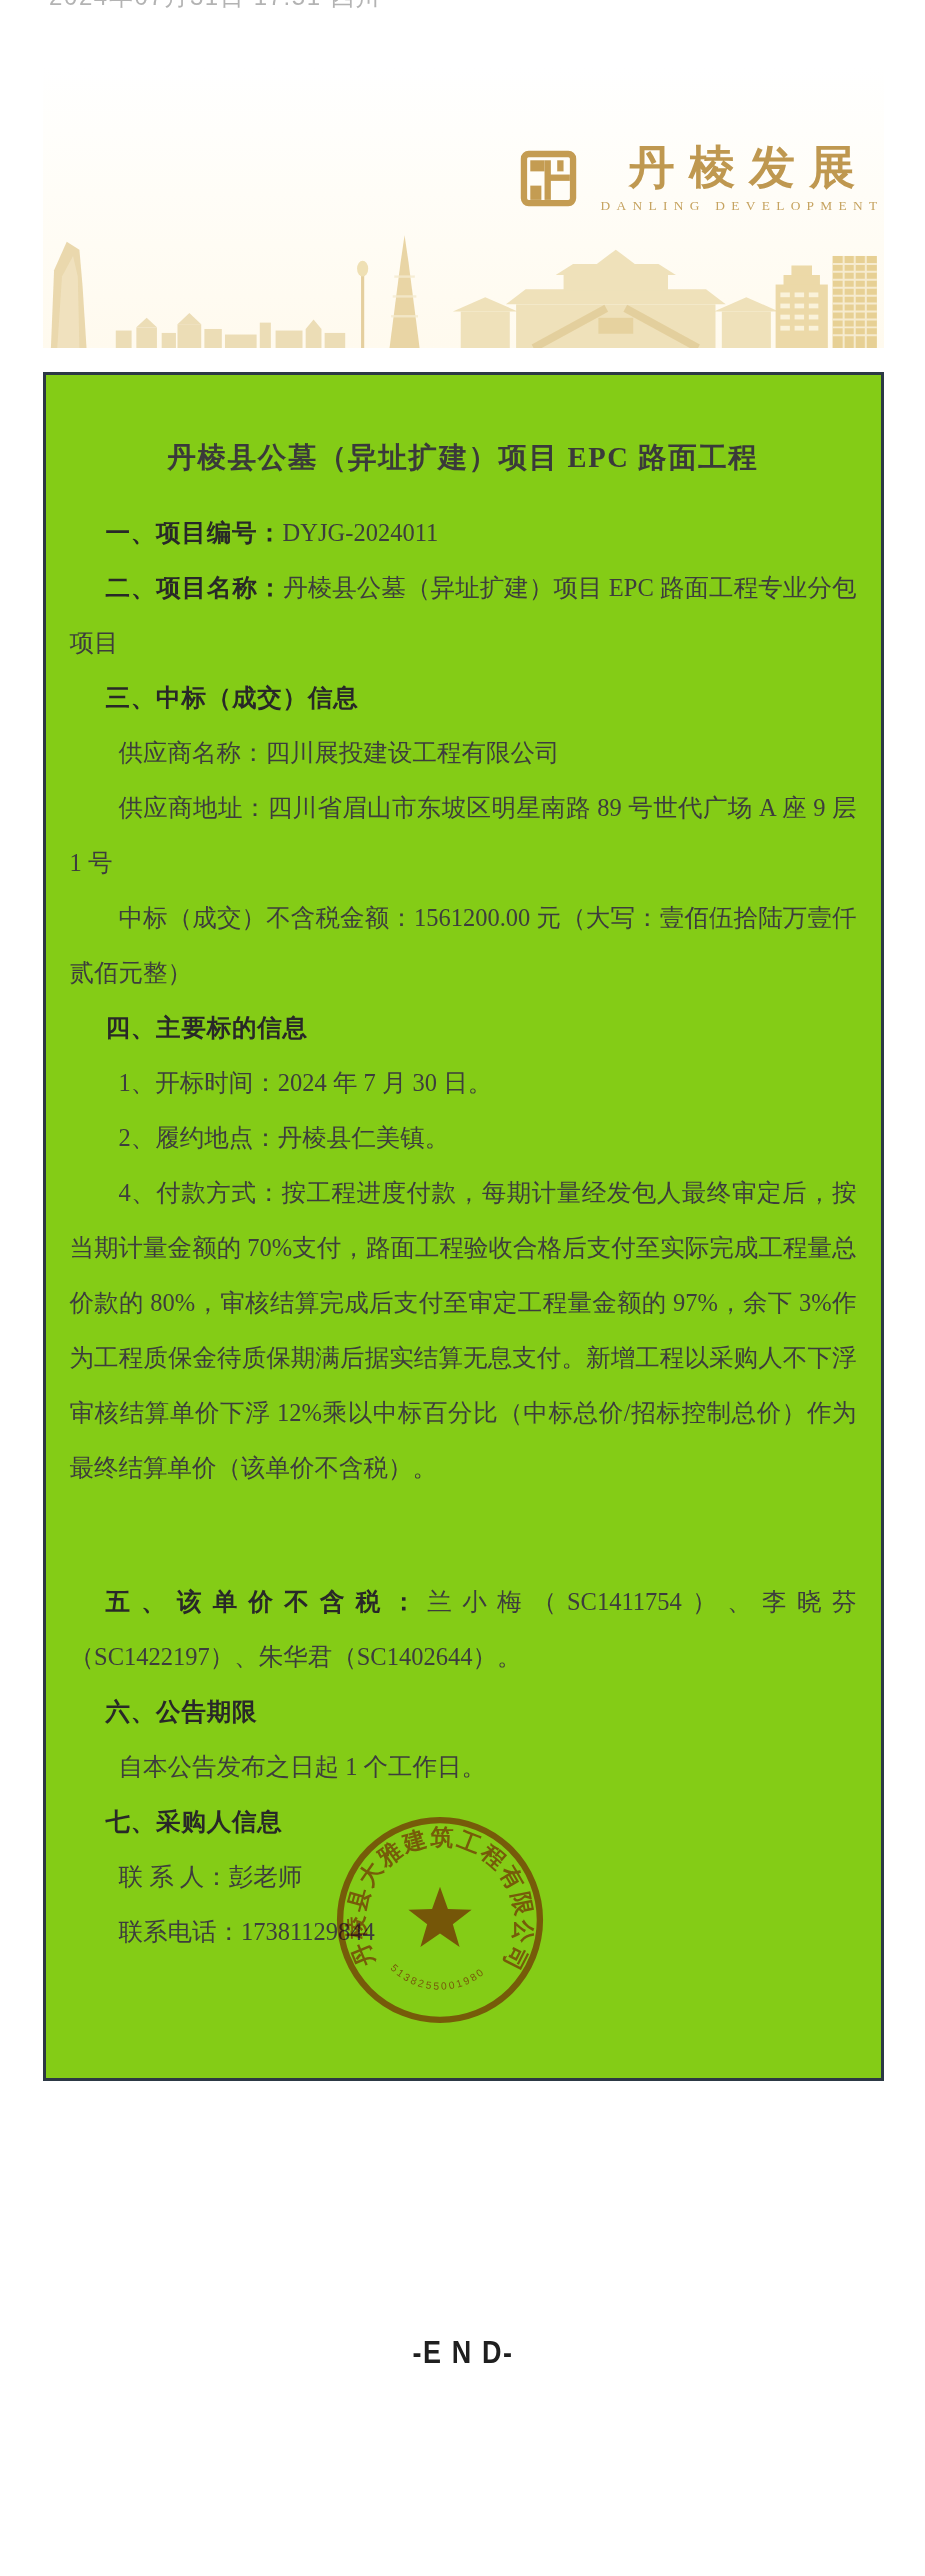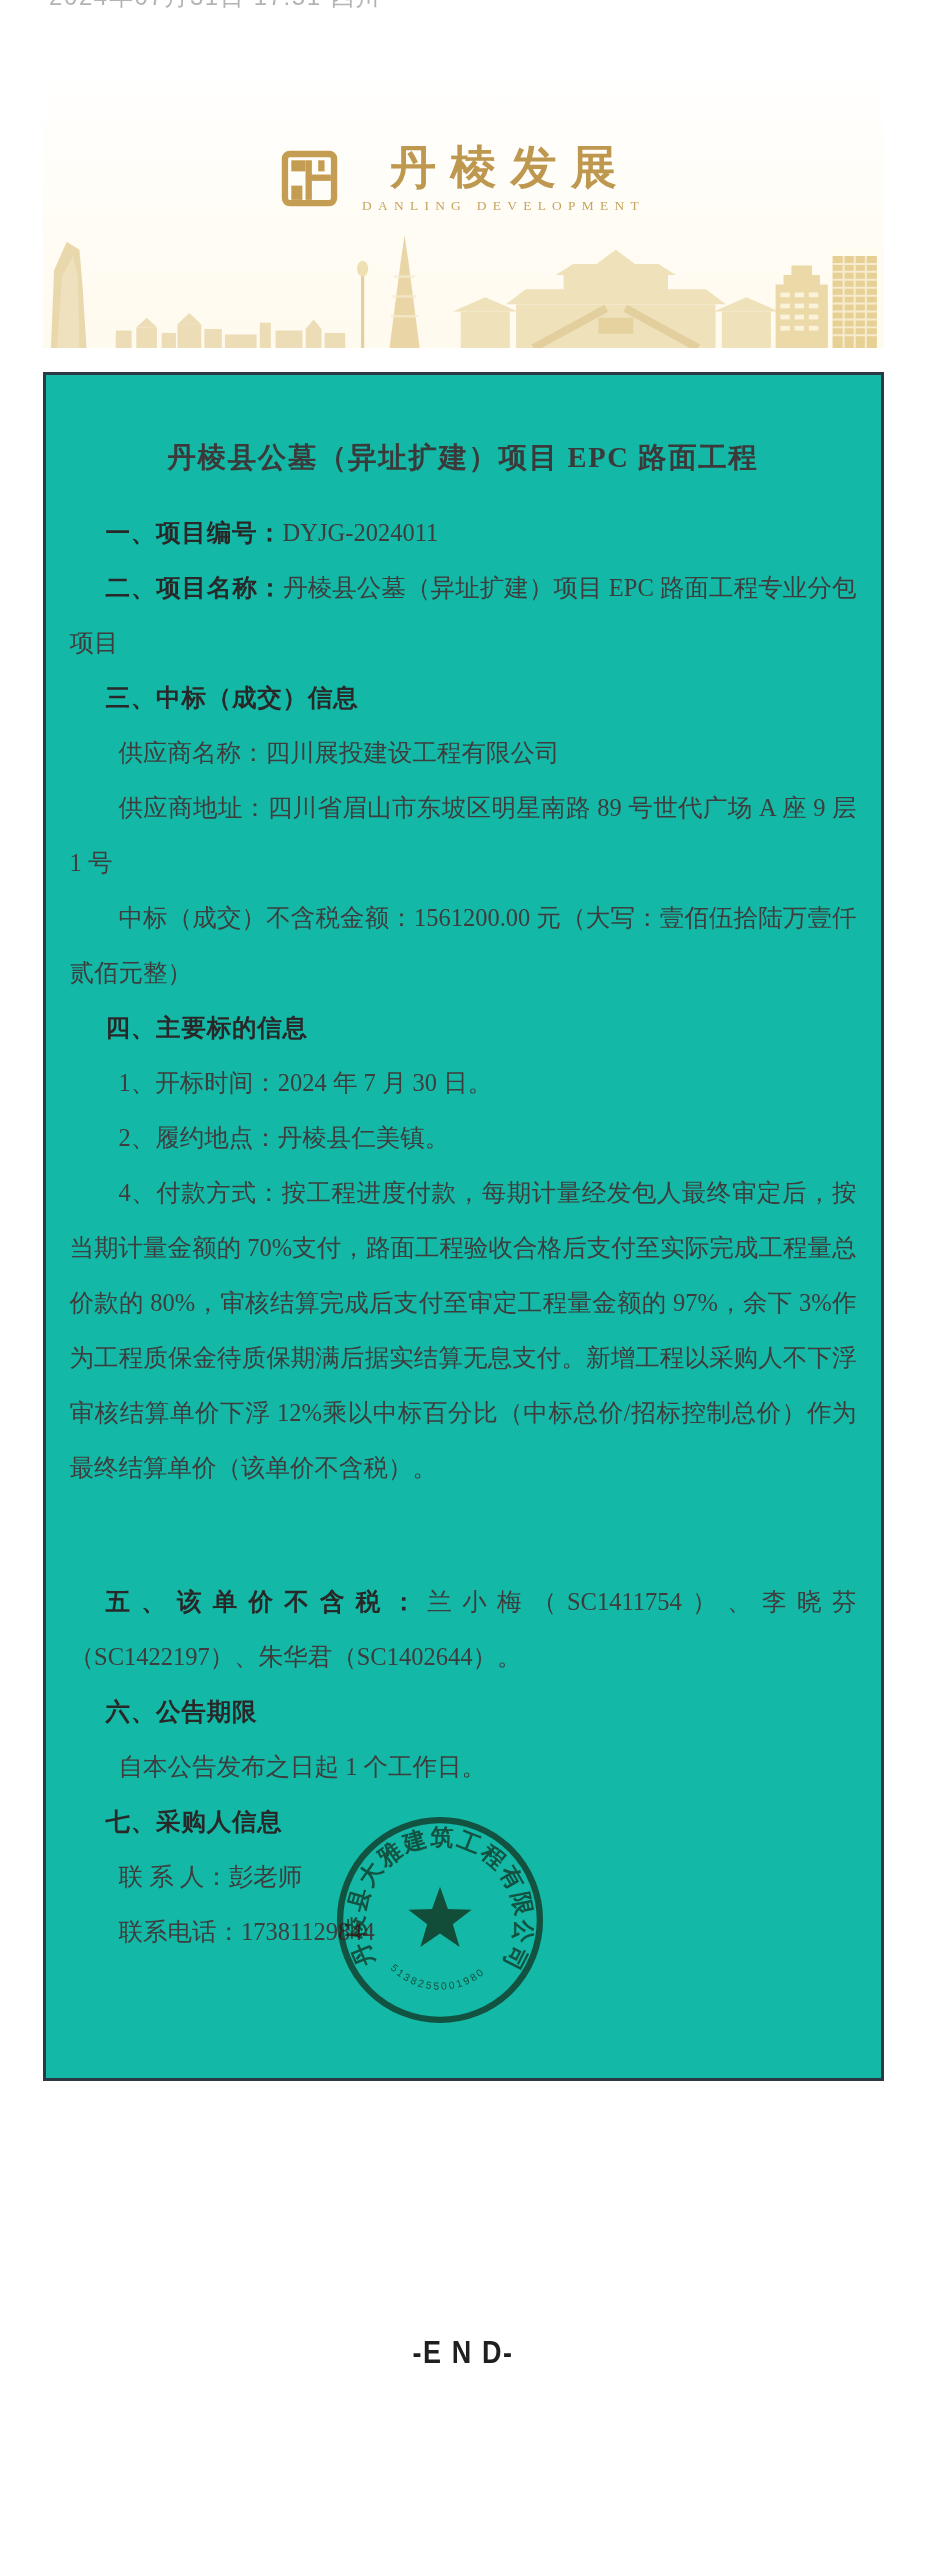--- a/index.html
+++ b/index.html
@@ -15,36 +15,36 @@
     margin: -17.4px 0 0 49px; font-family: "Liberation Sans", "DejaVu Sans", sans-serif;
     font-size: 24px; line-height: 28.5px; color: #b3b3b3; letter-spacing: 1.6px; white-space: nowrap;
   }
 
   
   .banner {
     width: 841px; height: 281px; margin: 67px auto 0; position: relative;
     background: linear-gradient(180deg, #ffffff 0%, #fffdf7 45%, #fffaee 100%);
     overflow: hidden;
   }
-  .logo-row { position: absolute; top: 76px; left: 0; width: 100%; display: flex; justify-content: center; align-items: center; gap: 24px; }
+  .logo-row { position: absolute; top: 76px; left: 0; width: 100%; display: flex; justify-content: flex-end; align-items: center; gap: 24px; }
   .logo-txt { display: flex; flex-direction: column; align-items: center; }
   .logo-title {
     font-size: 46px; color: #bf9850; letter-spacing: 14.2px; line-height: 49px;
     font-family: "Liberation Serif", "DejaVu Serif", serif; font-weight: 600; text-indent: 14.2px; white-space: nowrap;
   }
   .logo-sub {
     margin-top: 6.3px; font-size: 13.4px; color: #c6a360; letter-spacing: 6.3px;
     font-family: "Liberation Serif", "DejaVu Serif", serif; white-space: nowrap;
   }
   .skyline { position: absolute; bottom: 0; left: 0; width: 841px; height: 119px; display: block; }
 
   
   .doc-box {
     width: 841px; margin: 24px auto 0; box-sizing: border-box;
-    border: 3.2px solid #2c3844; background: #14b8a6; position: relative;
+    border: 3.2px solid #2c3844; background: #84cc16; position: relative;
     padding: 0 24px 119px 24px;
   }
   .doc-title {
     margin-top: 51px; text-align: center; font-size: 28.5px; font-weight: 700;
     line-height: 63px; color: #3a3a3a; letter-spacing: 1.6px;
   }
   .doc-body { margin-top: 16px; }
   .doc-body p { margin: 0; font-size: 24.5px; line-height: 55px; color: #3d3d3d; text-align: justify; }
   .lab { font-family: "Liberation Sans", "DejaVu Sans", sans-serif; font-weight: 700; color: #282828; letter-spacing: 0.8px; margin-left: 36px; }
   .ind { text-indent: 2em; }

